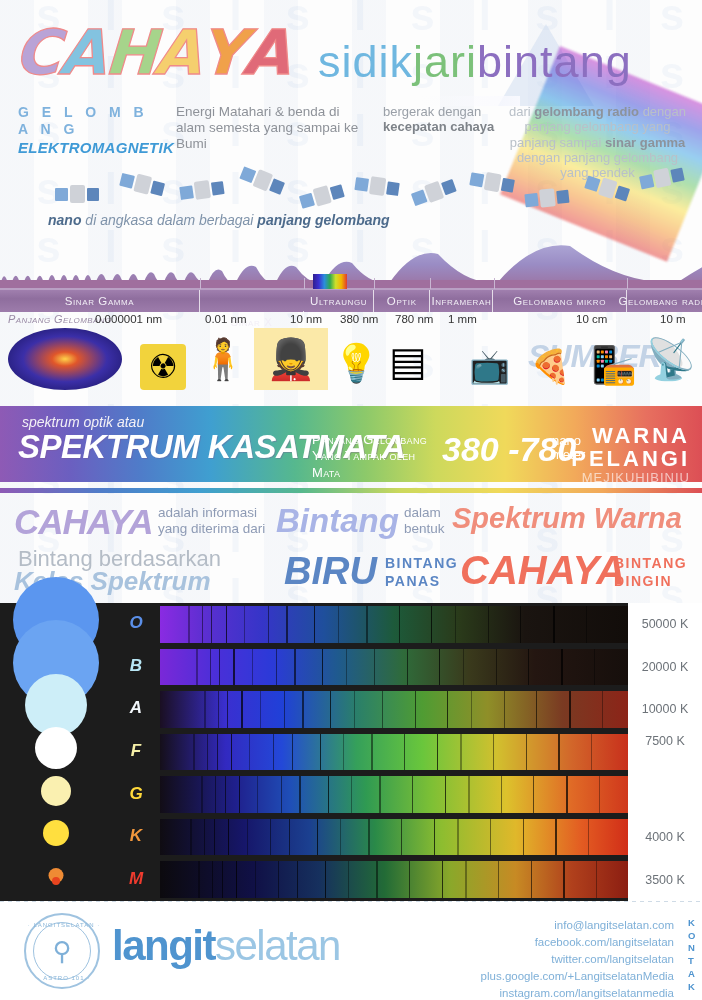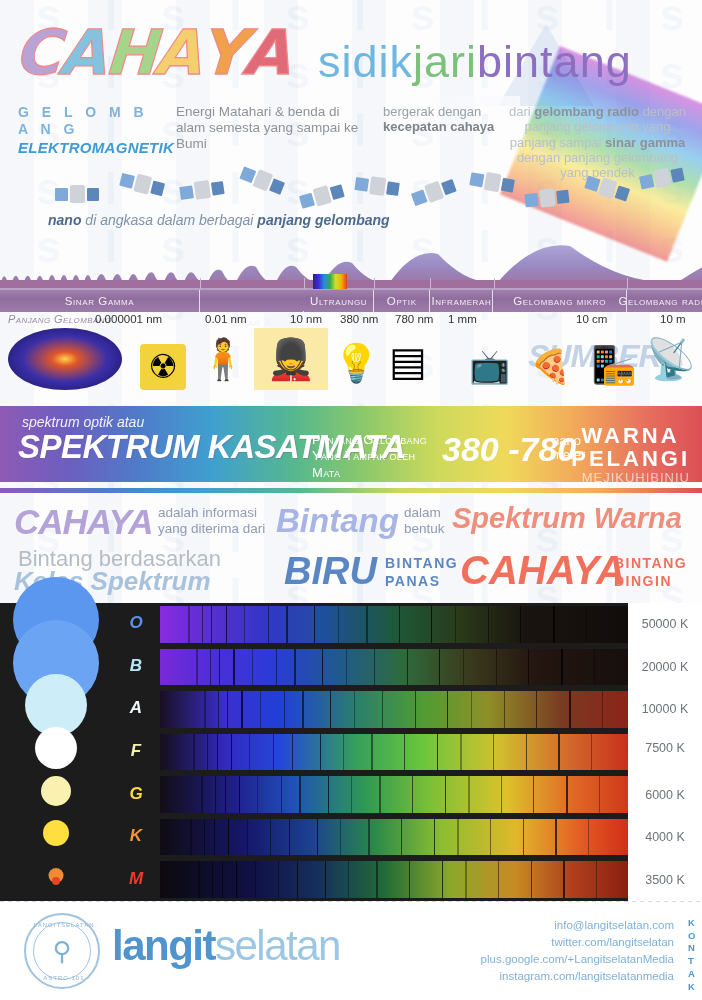--- a/index.html
+++ b/index.html
@@ -160,21 +160,21 @@
     position:absolute; left:442px; top:24px;
     font-size:34px; font-weight:bold; font-style:italic; color:#ffffff;
   }
   #kasat .k-e {
     position:absolute; left:552px; top:28px;
     font-size:13px; color:#ffffff; line-height:1.1;
   }
   #kasat .k-f {
     position:absolute; right:12px; top:18px; text-align:right;
   }
-  #kasat .k-f .w1 { font-size:22px; font-weight:bold; color:#ffffff; letter-spacing:3px; line-height:1.05;text-align:center;}
+  #kasat .k-f .w1 { font-size:22px; font-weight:bold; color:#ffffff; letter-spacing:3px; line-height:1.05;}
   #kasat .k-f .w2 { font-size:22px; font-weight:bold; color:#ffffff; letter-spacing:3px; line-height:1.05;}
   #kasat .k-f .w3 { font-size:13px; color:rgba(255,255,255,0.62); letter-spacing:1px; }
 
   
   #msg { left:0; top:488px; width:702px; height:110px; z-index:4; }
   #msg-topline {
     position:absolute; left:0; top:0; width:702px; height:5px;
     background: linear-gradient(to right,#8e5ab5,#4f7cc9,#3f9fd0,#56b88e,#cdd95c,#f0d95a,#f2a95a,#dc4f55);
   }
   #msg .t { position:absolute; white-space:nowrap; }
@@ -618,39 +618,39 @@
           <div style="position: absolute; top: 0px; bottom: 0px; left: 72.2%; width: 0.9px; background: rgba(0, 0, 0, 0.47);"></div>
           <div style="position: absolute; top: 0px; bottom: 0px; left: 79.2%; width: 0.9px; background: rgba(0, 0, 0, 0.59);"></div>
           <div style="position: absolute; top: 0px; bottom: 0px; left: 86.2%; width: 1.6px; background: rgba(0, 0, 0, 0.71);"></div>
           <div style="position: absolute; top: 0px; bottom: 0px; left: 93.2%; width: 0.9px; background: rgba(0, 0, 0, 0.35);"></div>
         </div>
       </div>
     <div id="chart-temps">
         <div class="temprow" style="top: 0px; height: 42.5714px;">50000 K</div>
         <div class="temprow" style="top: 42.5714px; height: 42.5714px;">20000 K</div>
         <div class="temprow" style="top: 85.1429px; height: 42.5714px;">10000 K</div>
-        <div class="temprow" style="top: 124px; height: 42.5714px;">7500 K</div>
-        <div class="temprow" style="top: 170.286px; height: 42.5714px;">6000 K</div>
+        <div class="temprow" style="top: 117px; height: 42.5714px;">7500 K</div>
         <div class="temprow" style="top: 212.857px; height: 42.5714px;">4000 K</div>
         <div class="temprow" style="top: 255.429px; height: 42.5714px;">3500 K</div>
       </div>
   </div>
 
   <div class="layer" id="footer">
     <div id="footer-dash"></div>
     <div id="logo-seal">
       <div class="ring-top">· LANGITSELATAN ·</div>
       <div class="inner">⚲</div>
       <div class="ring-bot">· ASTRO 101 ·</div>
     </div>
     <div id="logo-text">
       <span class="b1">langit</span><span class="b2">selatan</span>
     </div>
     <div id="contacts">
         <div>info@langitselatan.com</div>
+        <div>facebook.com/langitselatan</div>
         <div>twitter.com/langitselatan</div>
         <div>plus.google.com/+LangitselatanMedia</div>
         <div>instagram.com/langitselatanmedia</div>
       </div>
     <div id="kontak-word">
         <div>K</div>
         <div>O</div>
         <div>N</div>
         <div>T</div>
         <div>A</div>

